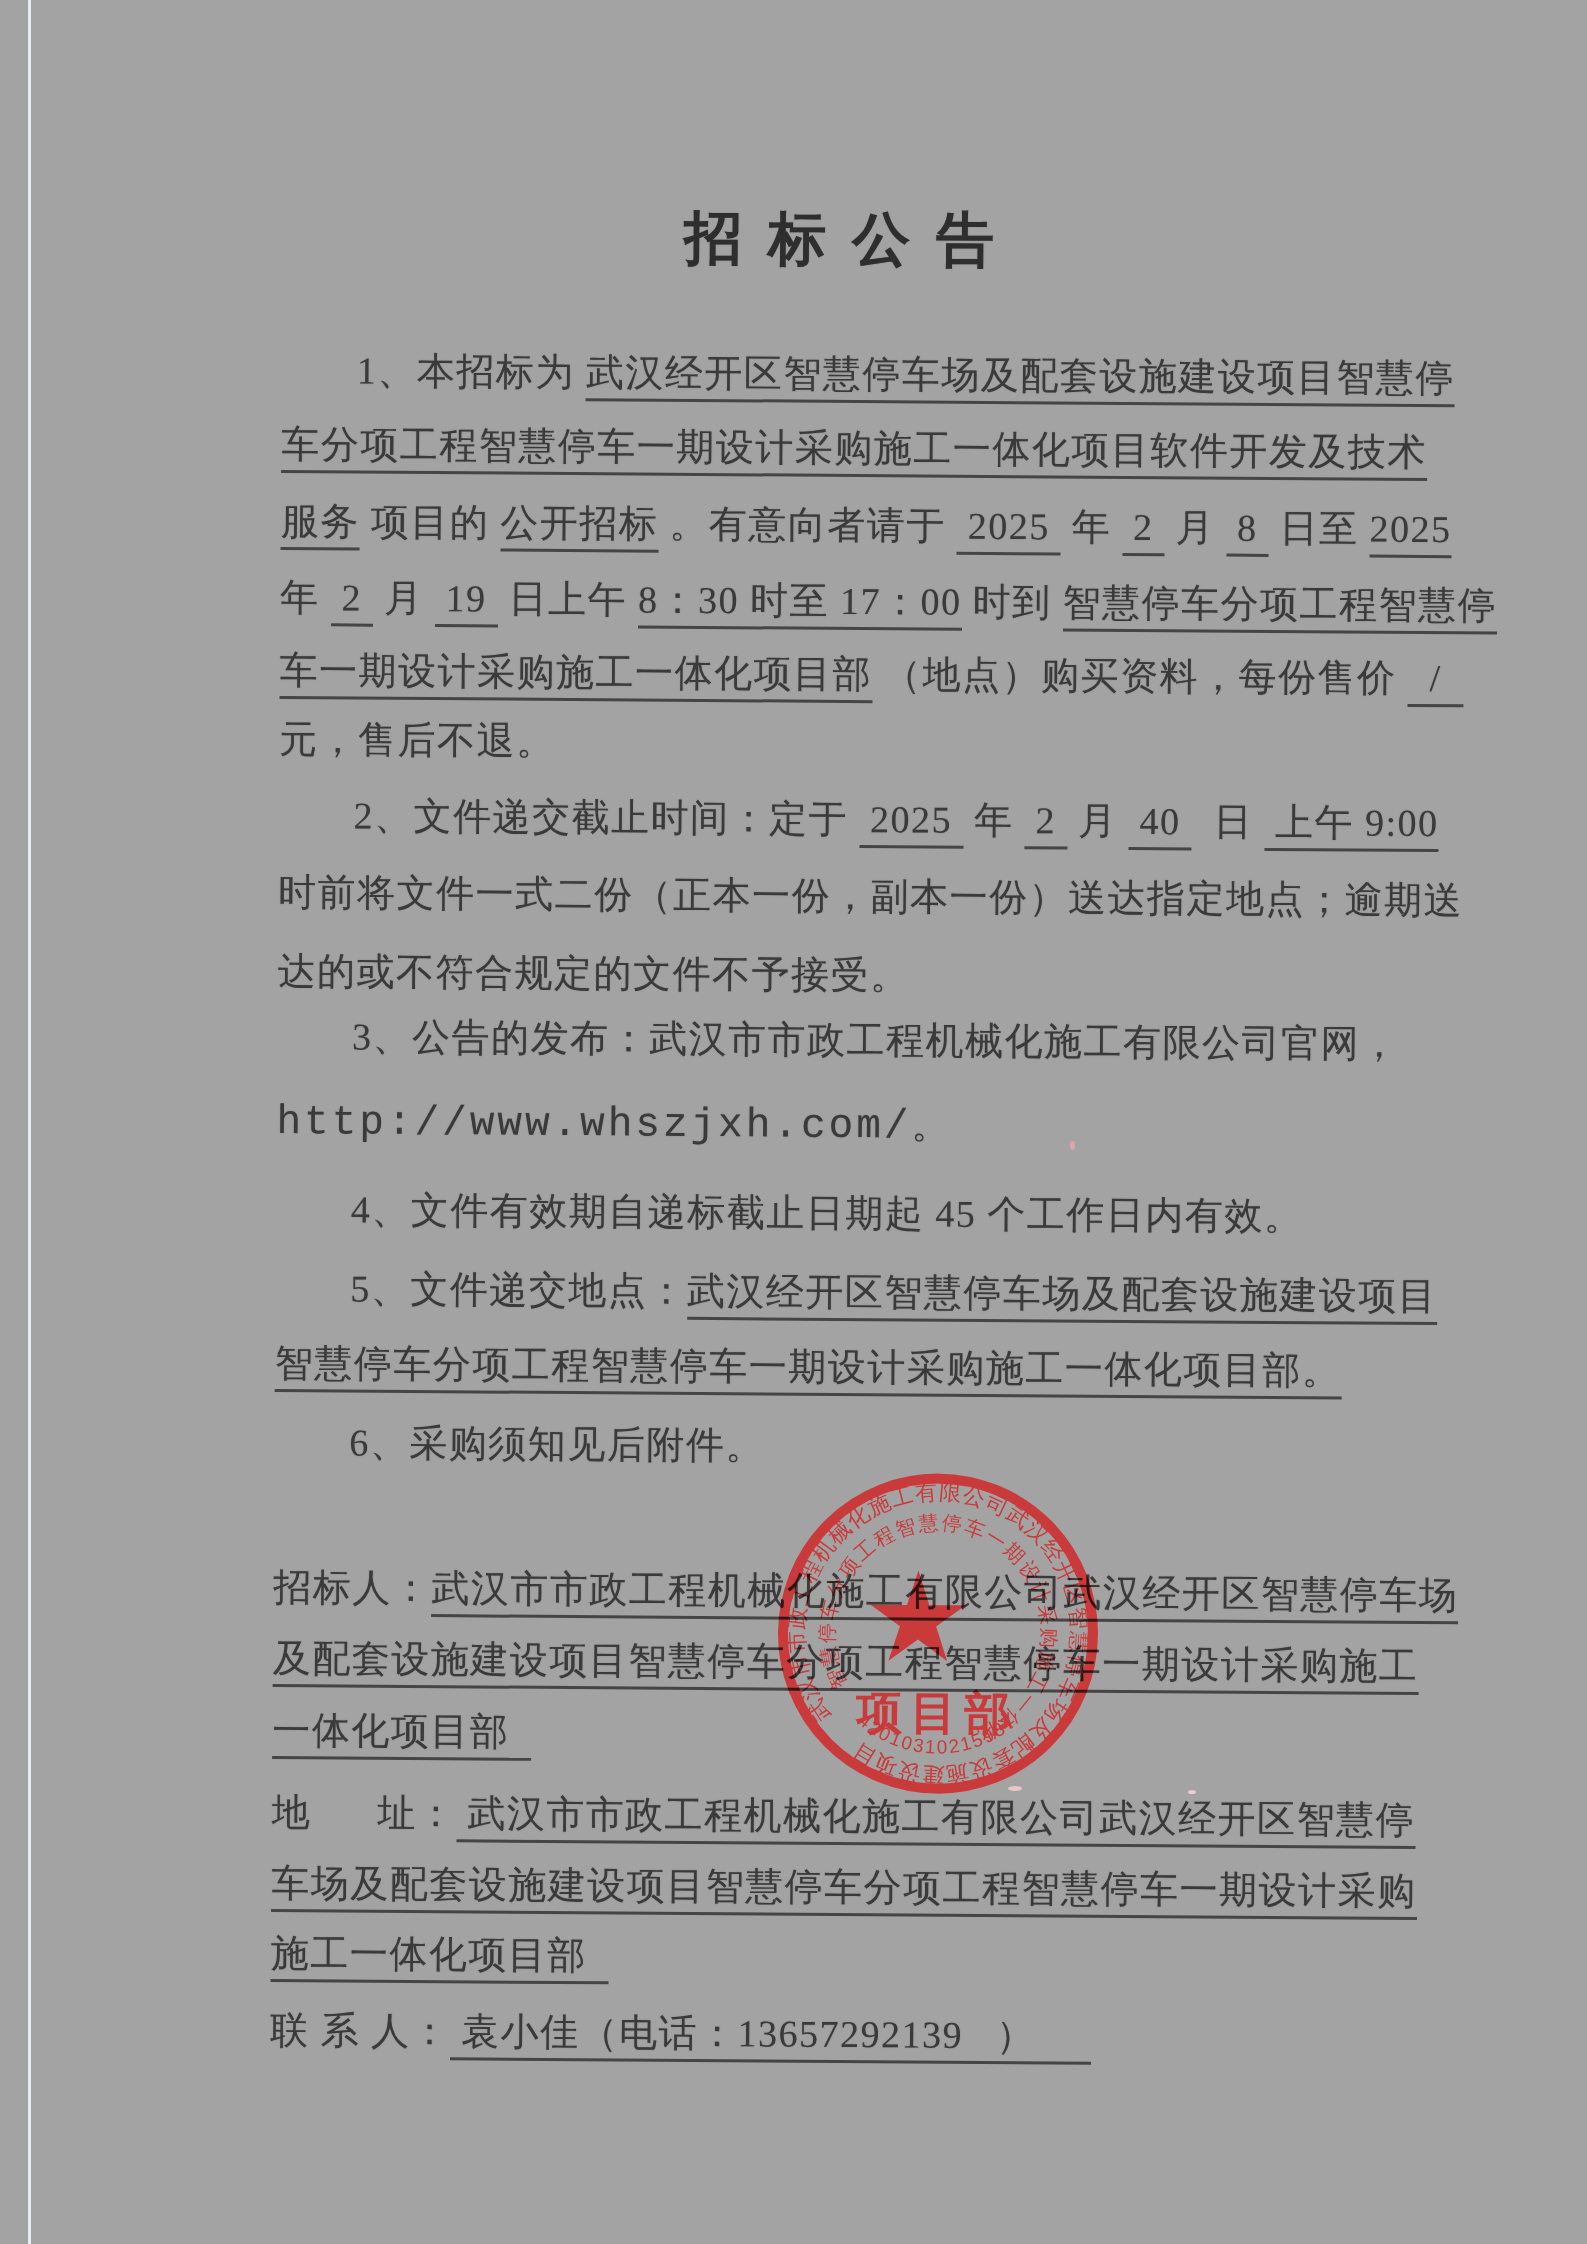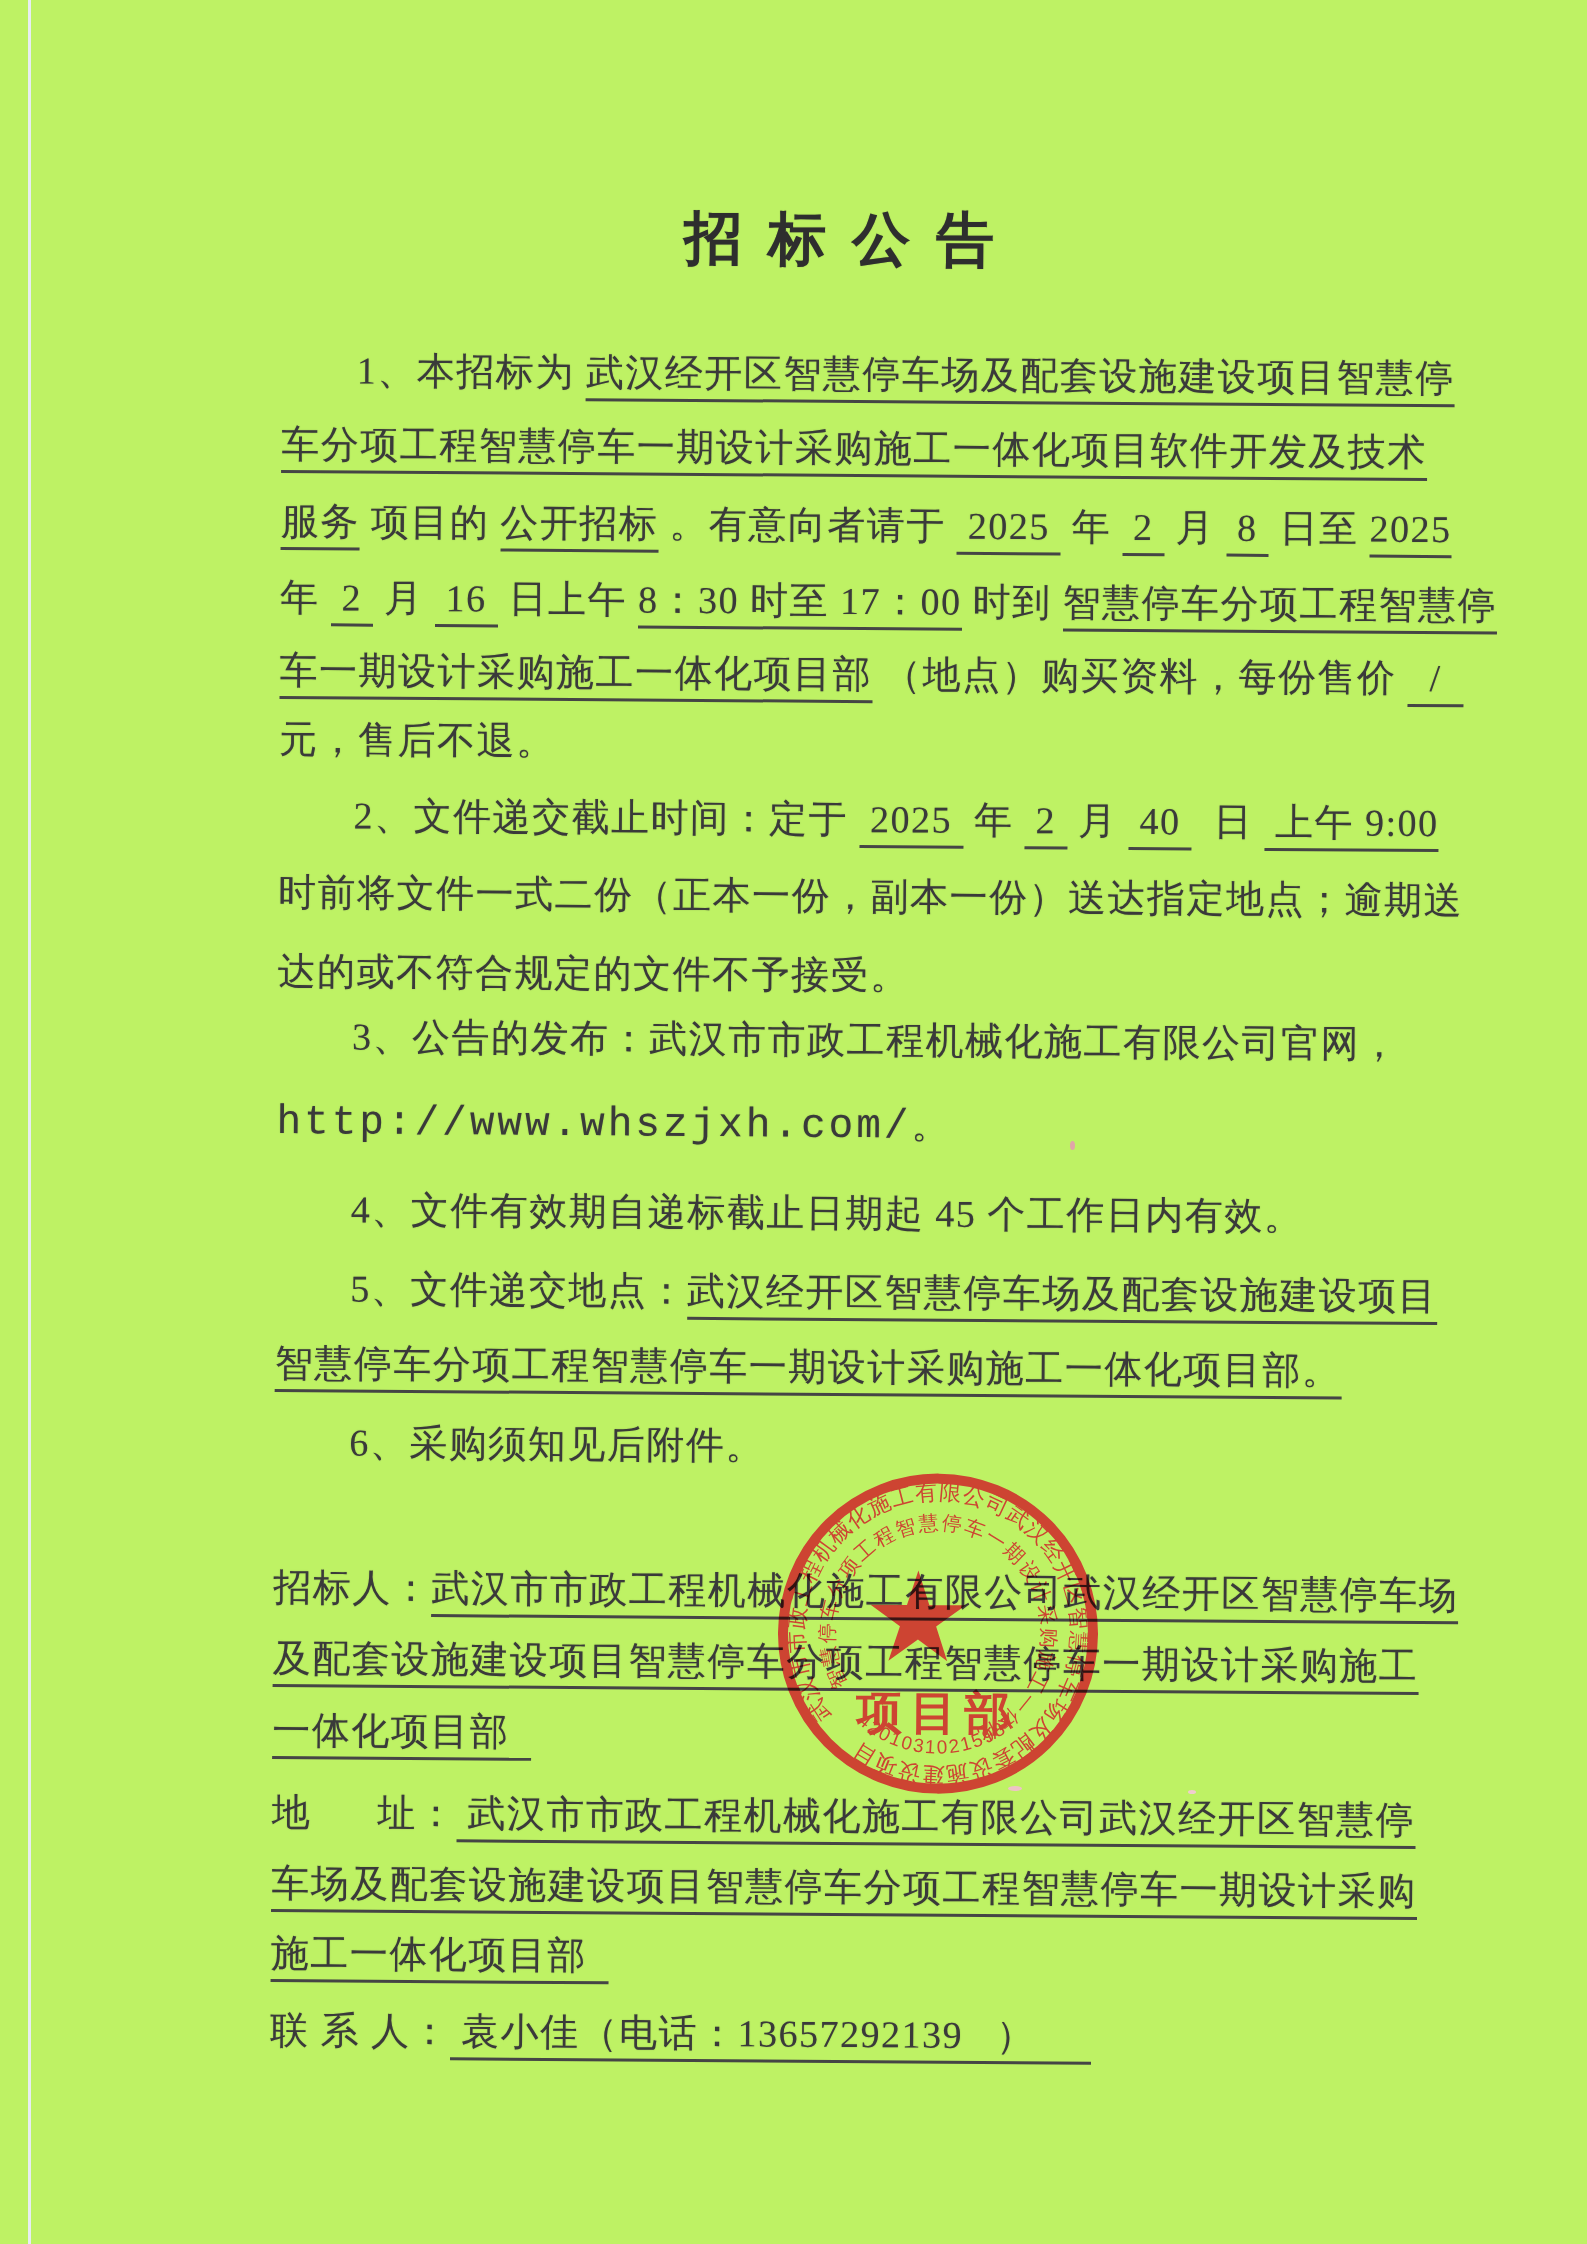--- a/index.html
+++ b/index.html
@@ -1,20 +1,20 @@
 <!DOCTYPE html>
 <html><head>
 <meta charset="utf-8">
 <style>
   html,body{margin:0;padding:0;background:#ffffff;}
   body{
     width:1587px;height:2244px;position:relative;overflow:hidden;
     font-family:"Liberation Serif","DejaVu Serif",serif;
   }
-  .sheet{position:absolute;inset:0;background:#bef264;}
+  .sheet{position:absolute;inset:0;background:#a3a3a3;}
   .scan-edge{position:absolute;left:28px;top:0;width:3px;height:2244px;background:#e7edf2;}
   .speck{position:absolute;border-radius:50%;}
   .doc{
     position:absolute;inset:0;
     transform:rotate(0.4deg);
     transform-origin:280px 340px;
     color:#3a3a3a;
   }
   .title{
     position:absolute;left:282px;top:197px;width:1113px;
@@ -42,21 +42,21 @@
   <div class="speck" style="left:1008px;top:1786px;width:14px;height:5px;background:#edc4c6;"></div>
   <div class="speck" style="left:1188px;top:1790px;width:8px;height:4px;background:#f0cdce;"></div>
 
   <div class="doc">
 
     <div class="title">招标公告</div>
 
     <div class="line" style="left:357px;top:346px;"><span class="">1、本招标为 </span><span class="u ">武汉经开区智慧停车场及配套设施建设项目智慧停</span></div>
     <div class="line" style="left:282px;top:420px;"><span class="u ">车分项工程智慧停车一期设计采购施工一体化项目软件开发及技术</span></div>
     <div class="line" style="left:282px;top:497px;"><span class="u ">服务</span><span class=""> 项目的 </span><span class="u ">公开招标</span><span class=""> 。有意向者请于 </span><span class="u "> 2025 </span><span class=""> 年 </span><span class="u "> 2 </span><span class=""> 月 </span><span class="u "> 8 </span><span class=""> 日至 </span><span class="u ">2025</span></div>
-    <div class="line" style="left:282px;top:573px;"><span class="">年 </span><span class="u "> 2 </span><span class=""> 月 </span><span class="u "> 16 </span><span class=""> 日上午 </span><span class="u ">8：30 时至 17：00</span><span class=""> 时到 </span><span class="u ">智慧停车分项工程智慧停</span></div>
+    <div class="line" style="left:282px;top:573px;"><span class="">年 </span><span class="u "> 2 </span><span class=""> 月 </span><span class="u "> 19 </span><span class=""> 日上午 </span><span class="u ">8：30 时至 17：00</span><span class=""> 时到 </span><span class="u ">智慧停车分项工程智慧停</span></div>
     <div class="line" style="left:282px;top:646px;"><span class="u ">车一期设计采购施工一体化项目部</span><span class=""> （地点）购买资料，每份售价 </span><span class="u ">  /  </span></div>
     <div class="line" style="left:282px;top:715px;"><span class="">元，售后不退。</span></div>
 
     <div class="line" style="left:357px;top:791px;"><span class="">2、文件递交截止时间：定于 </span><span class="u "> 2025 </span><span class=""> 年 </span><span class="u "> 2 </span><span class=""> 月 </span><span class="u "> 40 </span><span class="">  日 </span><span class="u "> 上午 9:00</span></div>
     <div class="line" style="left:282px;top:868px;"><span class="">时前将文件一式二份（正本一份，副本一份）送达指定地点；逾期送</span></div>
     <div class="line" style="left:282px;top:947px;"><span class="">达的或不符合规定的文件不予接受。</span></div>
 
     <div class="line" style="left:357px;top:1012px;"><span class="">3、公告的发布：武汉市市政工程机械化施工有限公司官网，</span></div>
     <div class="line" style="left:282px;top:1096px;"><span class="mono">http://www.whszjxh.com/</span><span class="">。</span></div>
 

